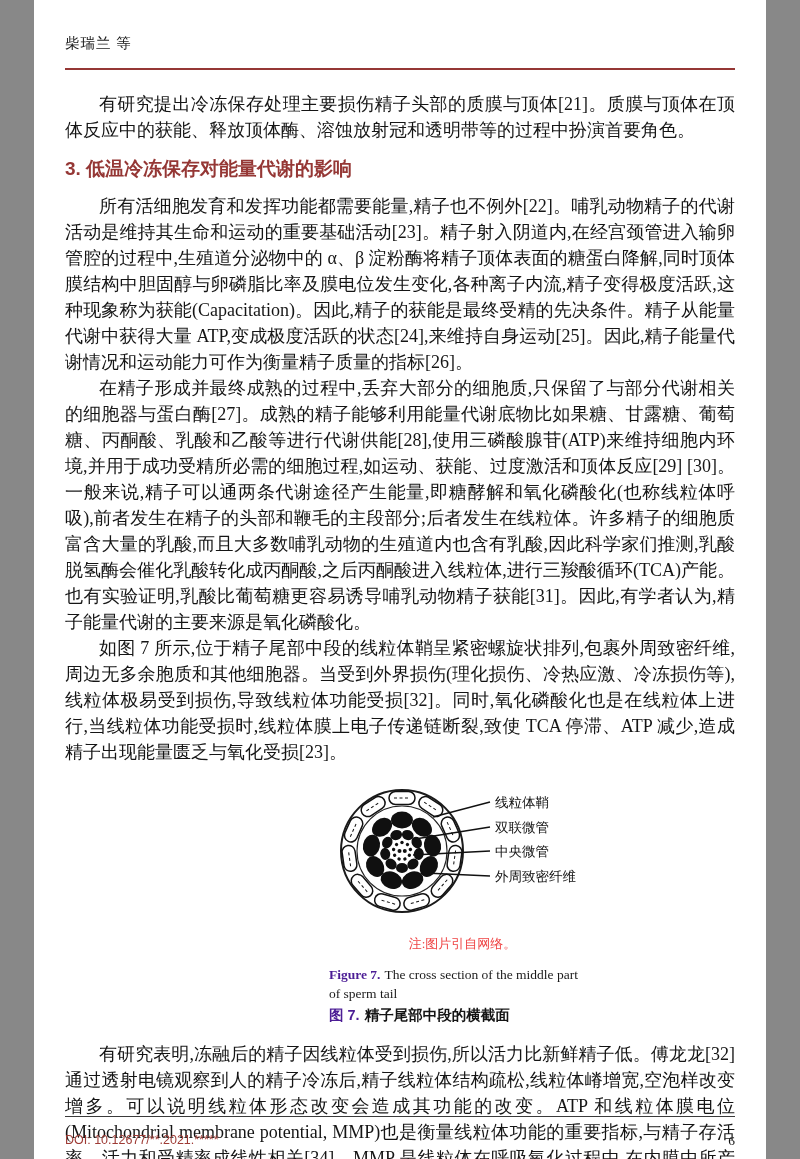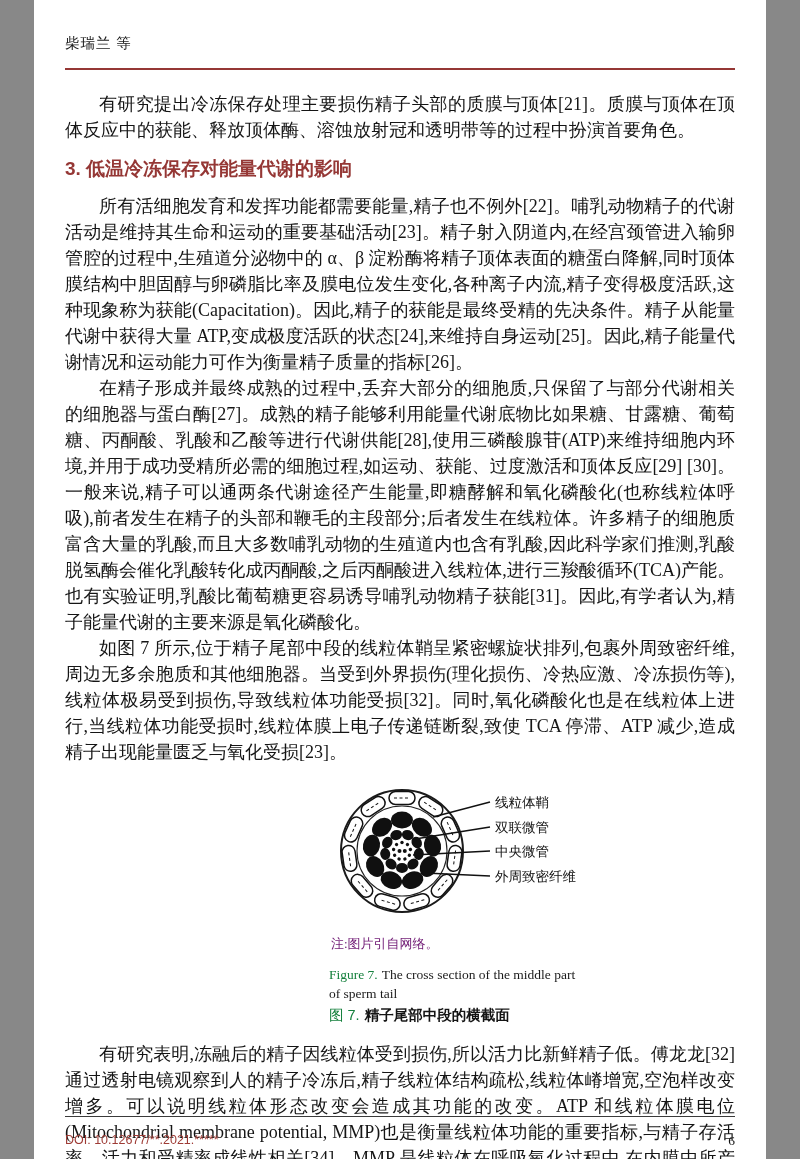--- a/index.html
+++ b/index.html
@@ -34,31 +34,32 @@
     font-weight: bold;
     color: #953735;
     margin: 13px 0 11px 0;
   }
 
   
   .figure-block { width: 265px; margin: 14px 0 0 264px; }
   .figure-svg { display: block; }
   .figure-note {
     font-size: 13px;
-    color: #701a75;
+    color: #ef4444;
     margin: 8px 0 12px 2px;
     text-indent: 0;
+    text-align: center;
   }
   .figure-caption-en {
     font-size: 13.5px;
     line-height: 19px;
     color: #1a1a1a;
     width: 252px;
   }
-  .caption-label-red { color: #15803d; font-weight: normal; }
+  .caption-label-red { color: #4c1d95; font-weight: bold; }
   .figure-caption-zh {
     font-family: "Liberation Sans", "DejaVu Sans", sans-serif;
     font-size: 14.5px;
     font-weight: bold;
     color: #141414;
     margin-top: 3px;
   }
   .caption-text-en { margin-left: 4px; }
   .caption-text-zh { margin-left: 5px; margin-top: 24px; }
 

